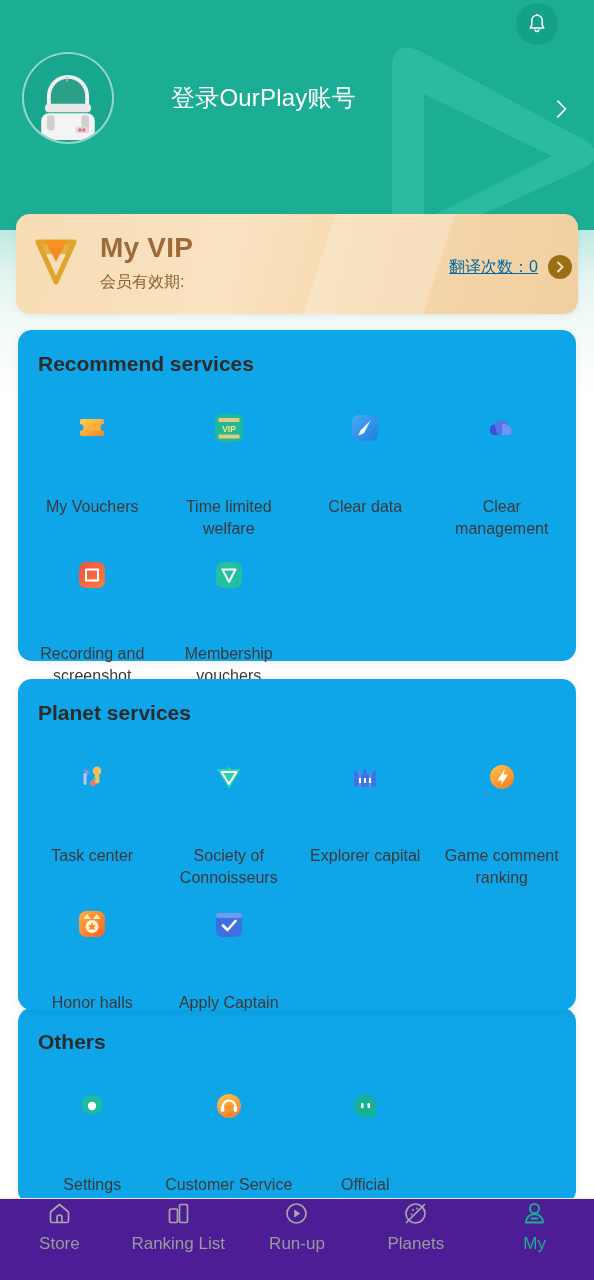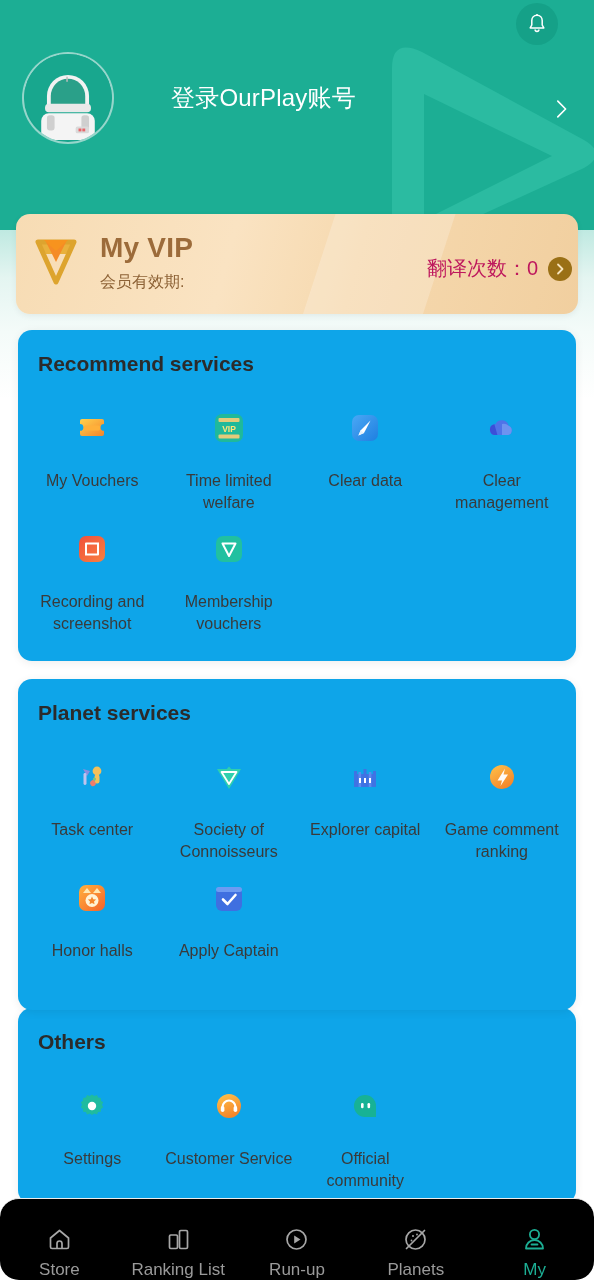--- a/index.html
+++ b/index.html
@@ -125,23 +125,24 @@
     color: #8d6236;
   }
   .vip-right {
     position: absolute;
     right: 22px; top: 255px;
     display: flex;
     align-items: center;
     gap: 10px;
   }
   .vip-count {
-    font-size: 20px;
-    color: #be185d;
+    font-size: 16px;
+    color: #0369a1;
     white-space: nowrap;
+    text-decoration: underline;
   }
   .vip-go {
     width: 24px; height: 24px;
     border-radius: 50%;
     background: #9a7016;
     display: flex; align-items: center; justify-content: center;
   }
 
   
   .card {
@@ -169,45 +170,44 @@
     left: 6px; right: 6px; top: 68px;
     display: flex;
     flex-wrap: wrap;
   }
   .grid-item {
     width: 25%;
     display: flex;
     flex-direction: column;
     align-items: center;
     padding: 12px 2px 6px 2px;
+    gap: 36px;
   }
   .grid-icon {
     width: 36px; height: 36px;
     display: flex; align-items: center; justify-content: center;
     margin-bottom: 14px;
   }
   .grid-label {
     font-size: 16px;
     color: #3a3a3a;
     text-align: center;
     line-height: 1.35;
     max-width: 130px;
-    margin-top: 10px;
   }
 
   
   .bottom-nav {
     position: absolute;
     left: 0; bottom: 0;
     width: 594px; height: 82px;
-    background: #000000;
+    background: #4c1d95;
     border-top: 1px solid #ececec;
     display: flex;
-    align-items: flex-end;
-    border-radius: 19px;
+    align-items: flex-start;
   }
   .nav-item {
     flex: 1;
     display: flex;
     flex-direction: column;
     align-items: center;
     gap: 7px;
   }
   .nav-icon { width: 28px; height: 28px; display:flex; align-items:center; justify-content:center; }
   .nav-label { font-size: 17px; color: #9a9a9a; }

